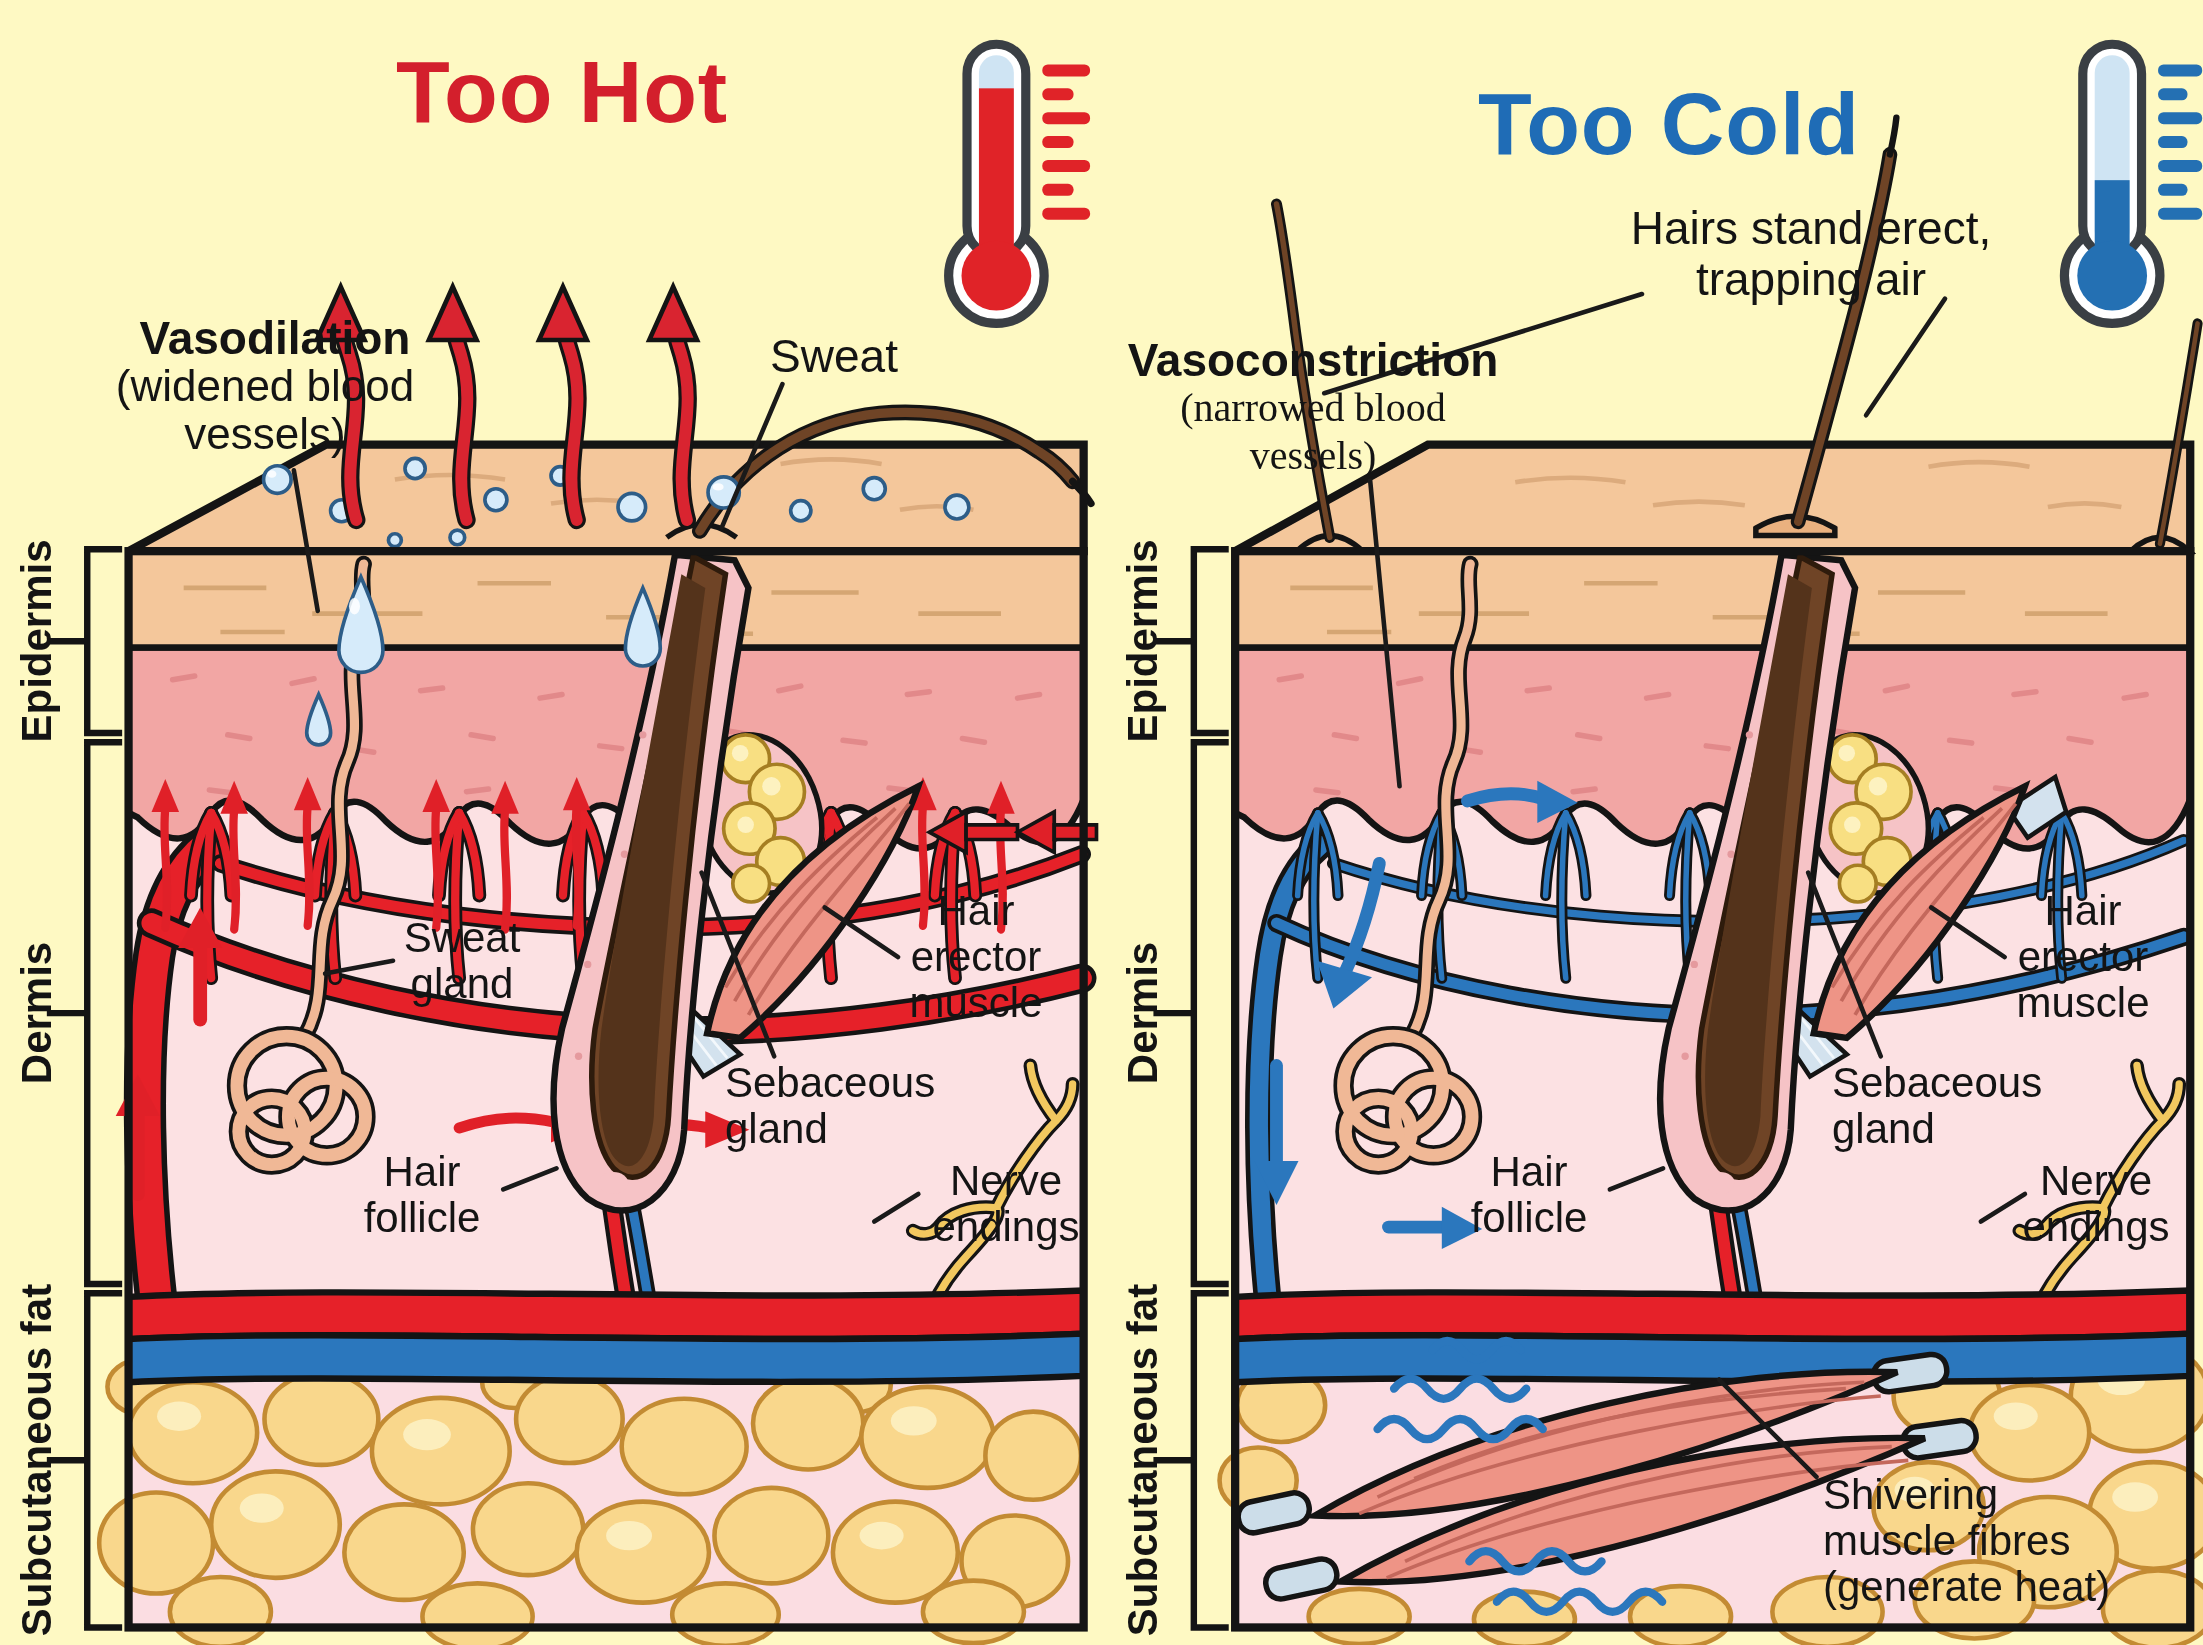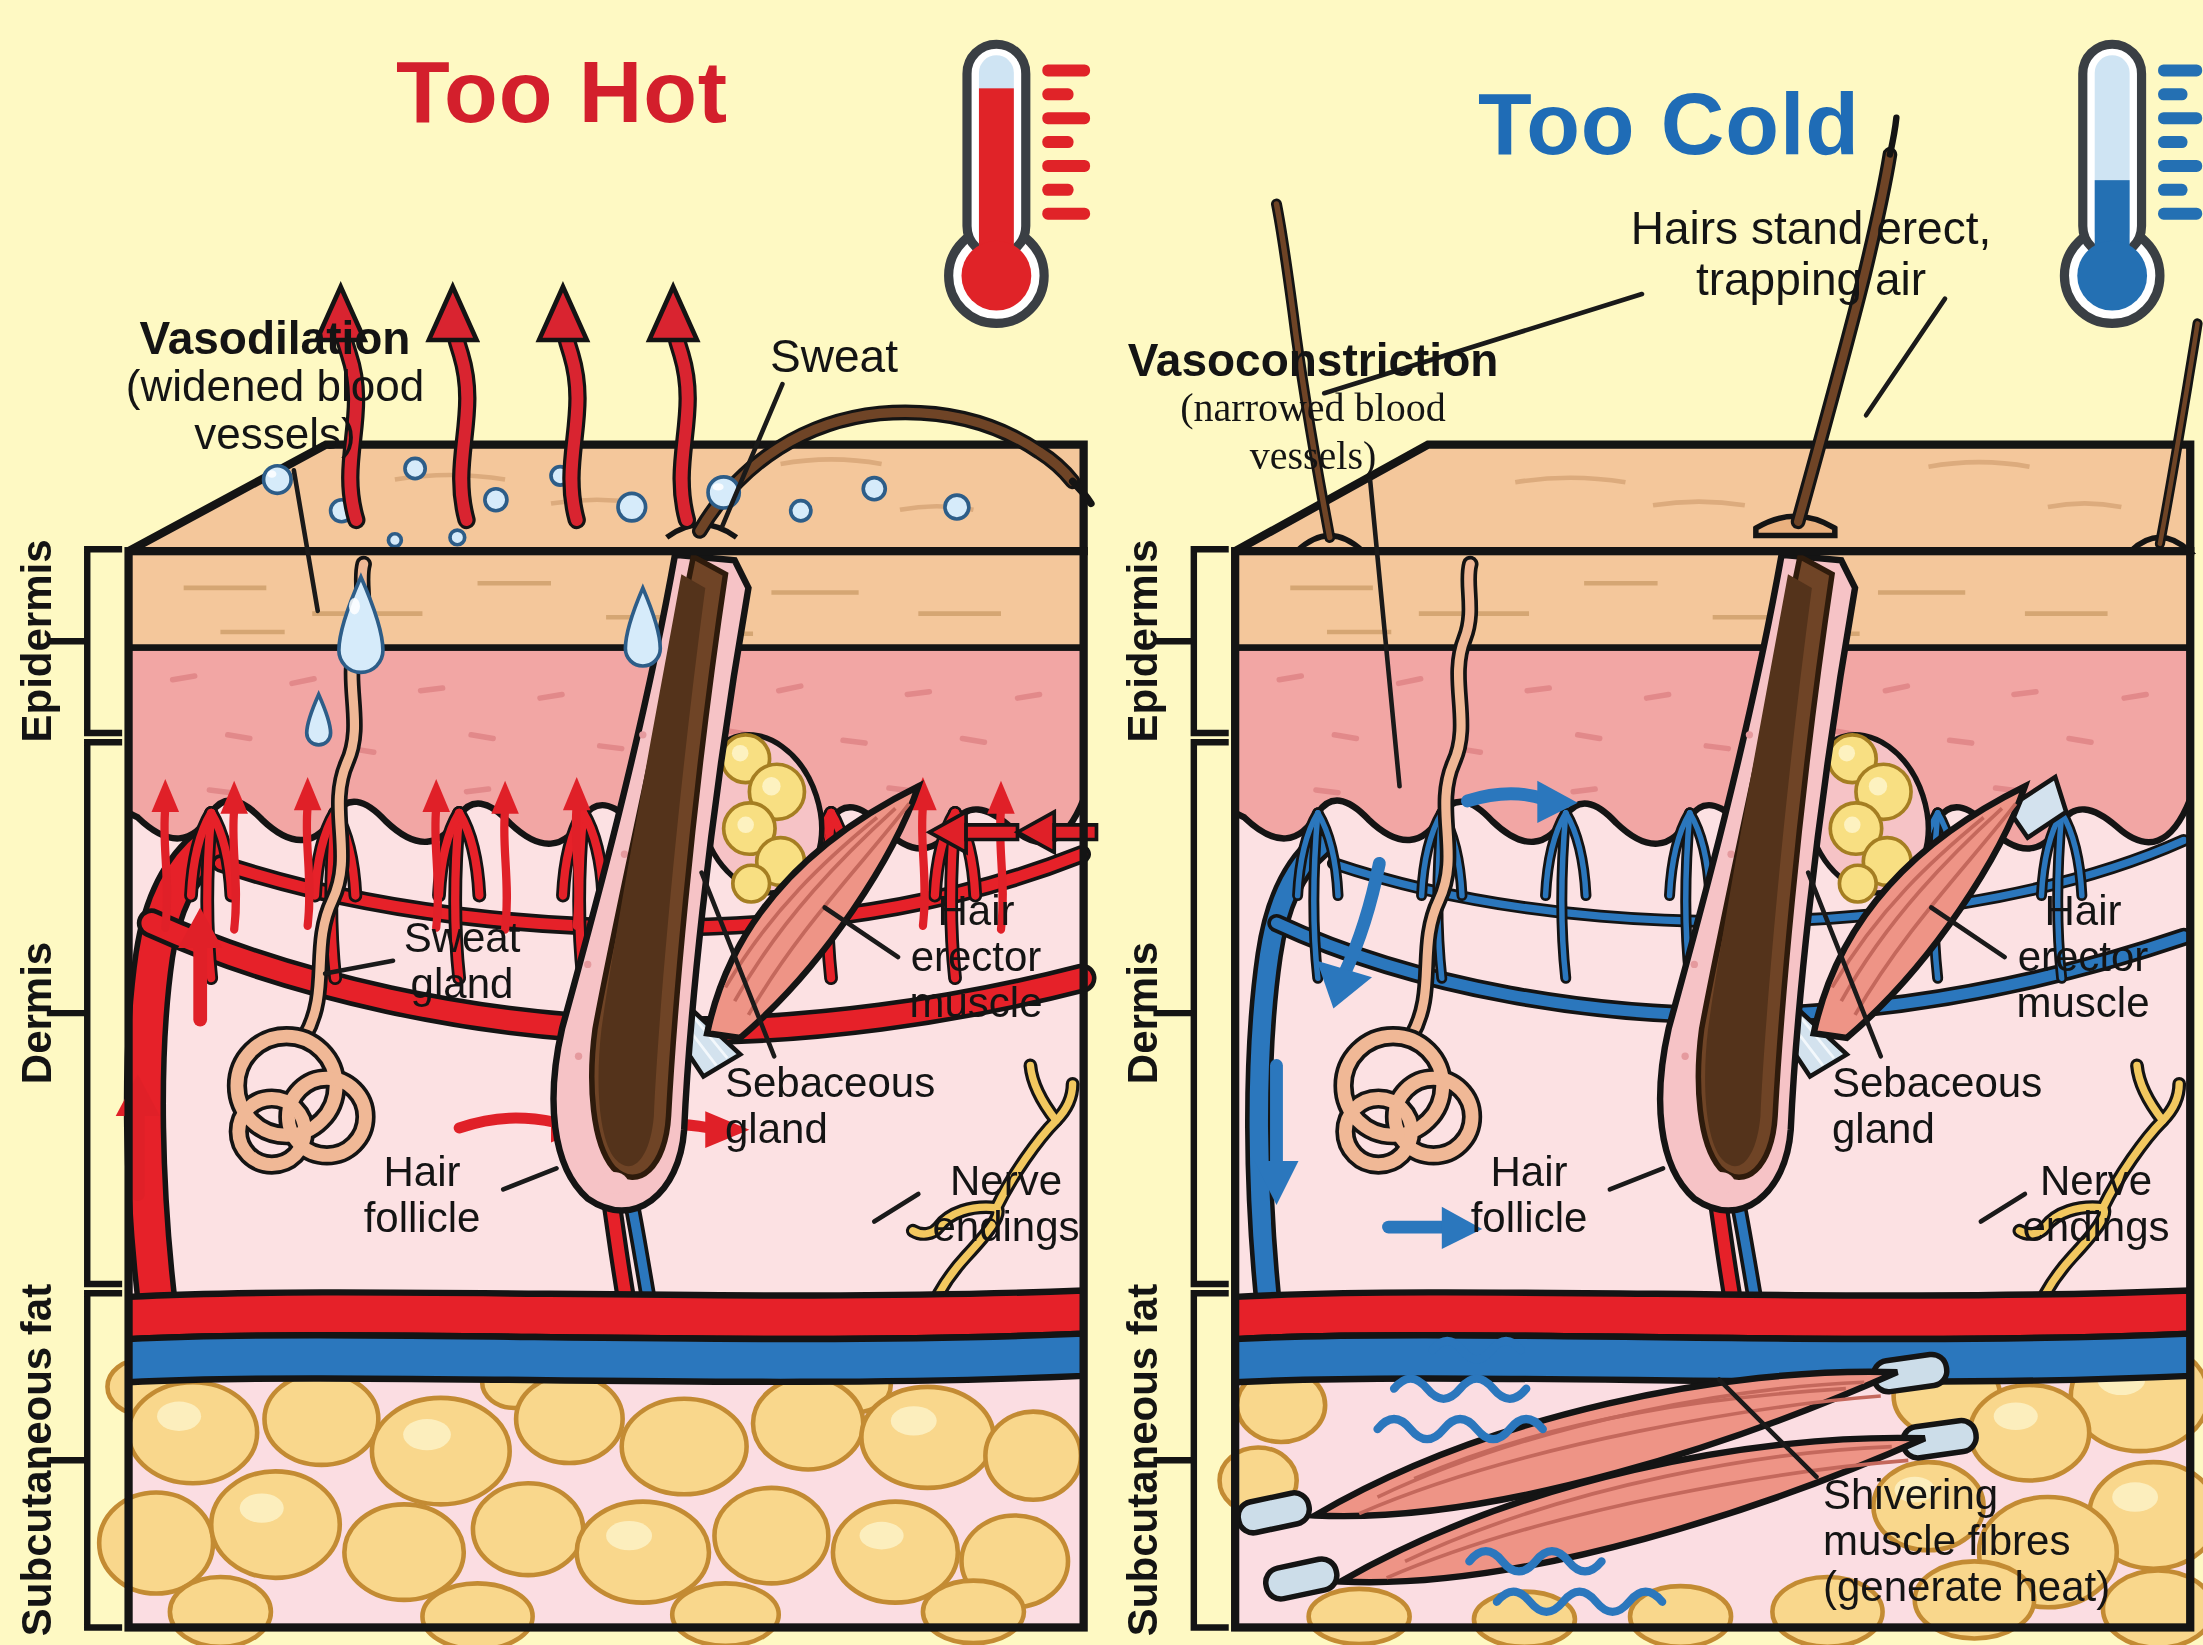--- a/index.html
+++ b/index.html
@@ -653,21 +653,21 @@
     <line x1="2205" y1="1300" x2="2157" y2="1330"></line>
     <line x1="1978" y1="1608" x2="1872" y2="1502"></line>
   </g>
 </svg>
 
 <div class="title hot" style="left:562px;top:92px;">Too Hot</div>
 <div class="title cold" style="left:1669px;top:124px;">Too Cold</div>
 
 
 <div class="lbl big" style="left:275px;top:338px;"><b>Vasodilation</b></div>
-<div class="lbl" style="left:275px;top:410px;font-size:44px;line-height:48px;">(widened blood
+<div class="lbl" style="left:265px;top:410px;font-size:44px;line-height:48px;">(widened blood
 vessels)</div>
 
 <div class="lbl big" style="left:834px;top:356px;">Sweat</div>
 
 <div class="lbl" style="left:462px;top:961px;">Sweat
 gland</div>
 <div class="lbl" style="left:422px;top:1195px;">Hair
 follicle</div>
 <div class="lbl la" style="left:725px;top:1106px;">Sebaceous
 gland</div>

